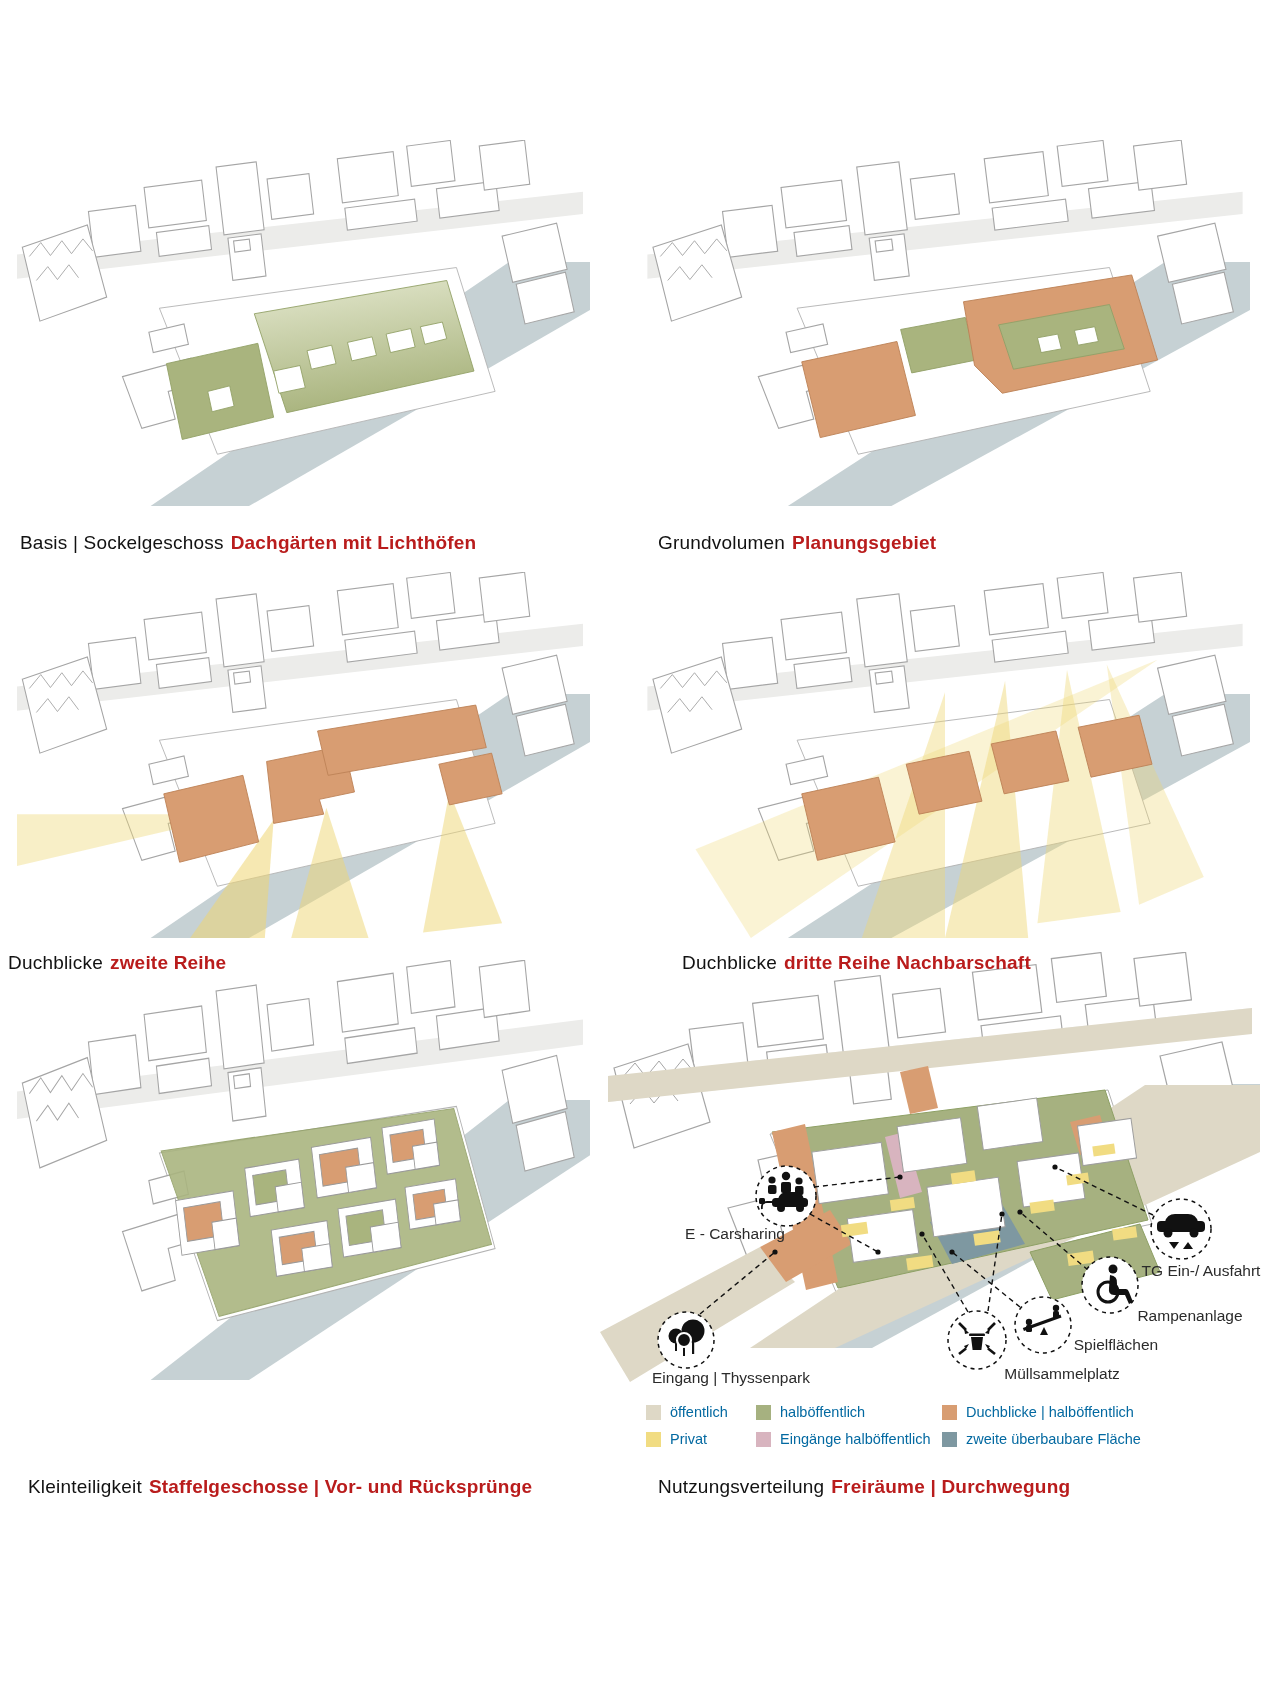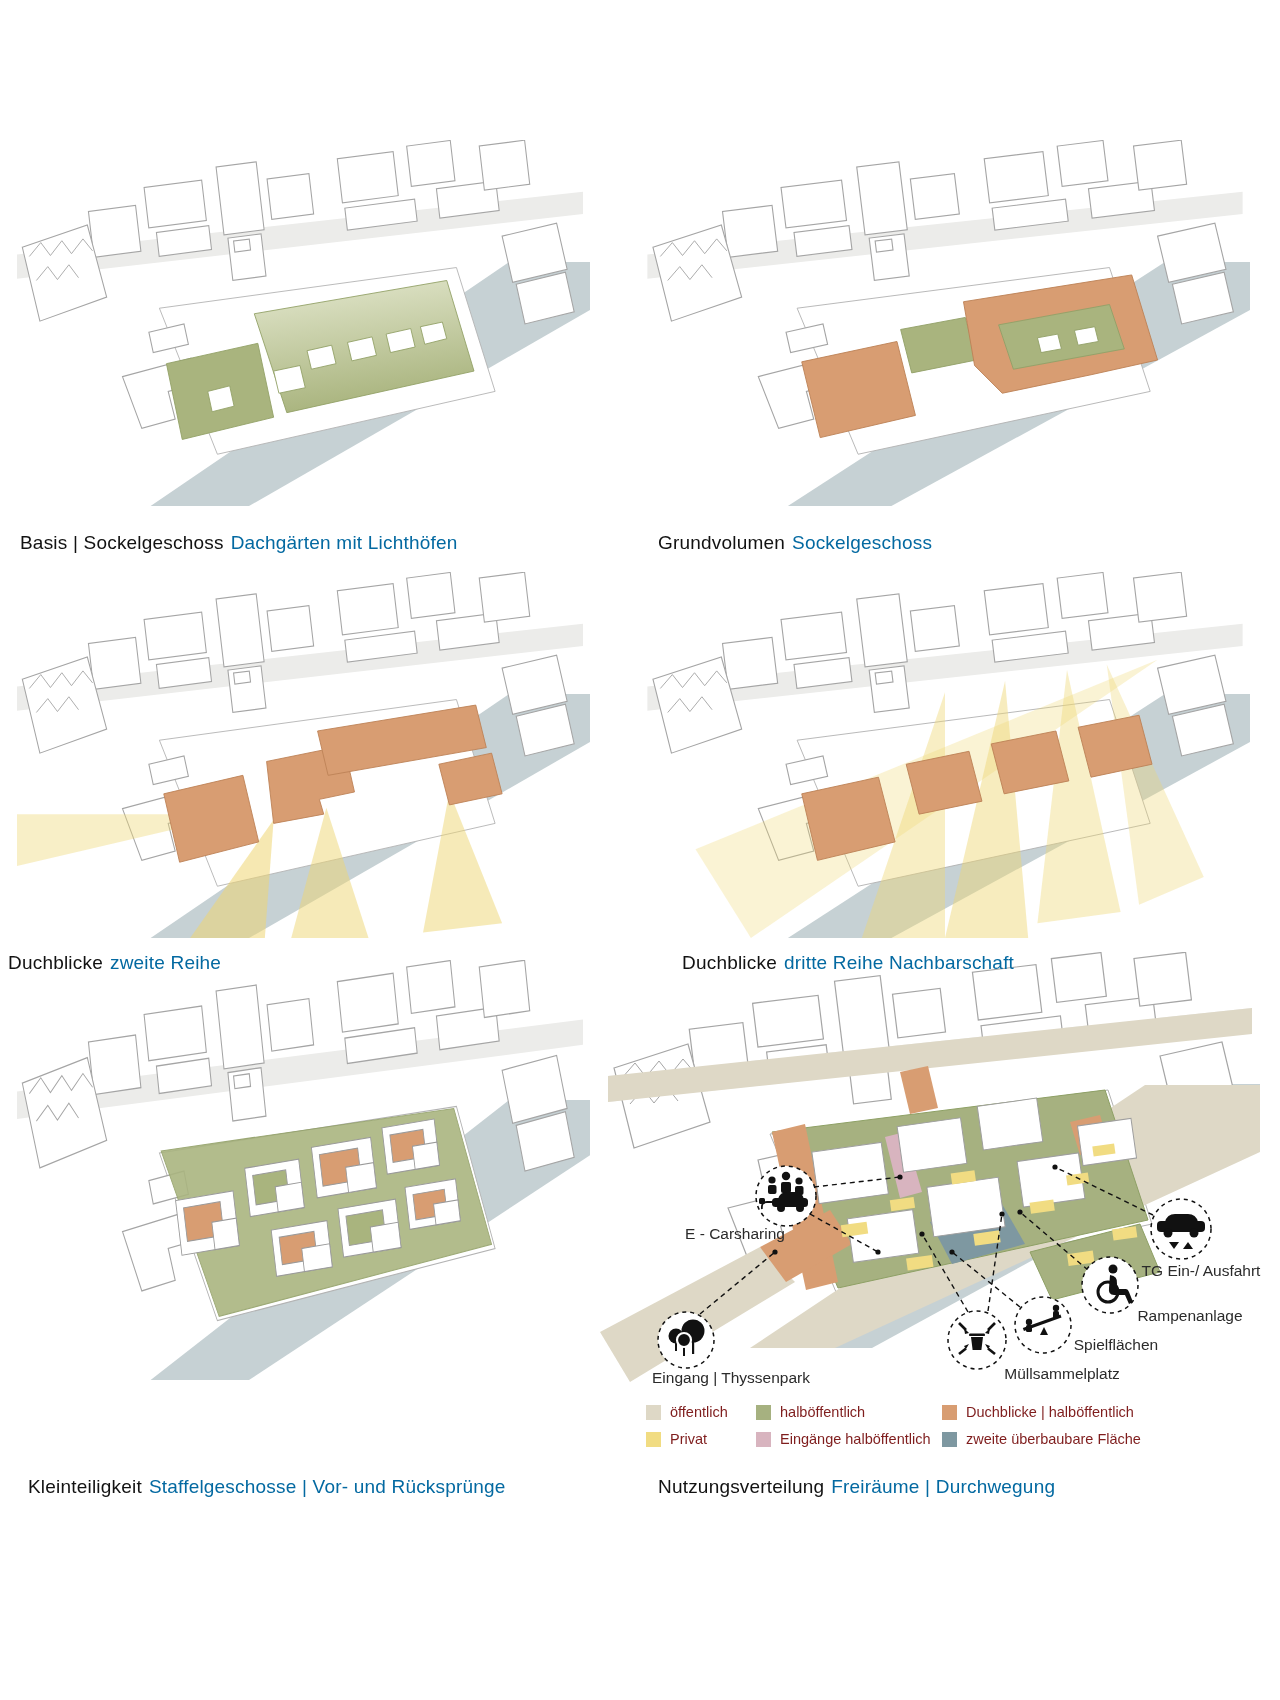--- a/index.html
+++ b/index.html
@@ -3,27 +3,27 @@
 <meta charset="utf-8">
 <style>
   html,body{margin:0;padding:0;}
   body{
     width:1280px;height:1700px;position:relative;background:#ffffff;
     font-family:"Liberation Sans", sans-serif;color:#111;overflow:hidden;
   }
   .panel-svg{position:absolute;display:block;}
   .cap{position:absolute;font-size:19px;line-height:23px;color:#121212;letter-spacing:.2px;white-space:nowrap;}
   .cap b{font-weight:400;}
-  .cap .rest{margin-left:7px;font-weight:400;color:#0369a1;}
+  .cap .rest{margin-left:7px;font-weight:700;color:#b91c1c;}
   
   .legend{position:absolute;left:646px;top:1404px;width:560px;
     display:grid;grid-template-columns:110px 186px 240px;row-gap:11px;column-gap:0;}
   .legend .item{display:flex;align-items:center;height:16px;}
   .legend .sw{width:15px;height:15px;flex:0 0 15px;margin-right:9px;}
-  .legend .lbl{font-size:14.5px;color:#7f1d1d;white-space:nowrap;}
+  .legend .lbl{font-size:14.5px;color:#0369a1;white-space:nowrap;}
   
   .ctx{fill:#fff;stroke:#a5a5a5;stroke-width:1.2;}
   text.ann{font-size:15.5px;fill:#2b2b2b;}
 </style>
 </head>
 <body>
 
 <svg width="0" height="0" style="position:absolute" aria-hidden="true">
   <defs>
     <linearGradient id="gg" x1="0" y1="0" x2="0.25" y2="1">
@@ -310,21 +310,21 @@
   <text class="ann" x="601" y="324" text-anchor="middle">TG Ein-/ Ausfahrt</text>
   <text class="ann" x="590" y="369" text-anchor="middle">Rampenanlage</text>
   <text class="ann" x="516" y="398" text-anchor="middle">Spielflächen</text>
   <text class="ann" x="462" y="427" text-anchor="middle">Müllsammelplatz</text>
 </svg>
 
 <div class="cap" style="left:20px;top:531px">
   <b>Basis | Sockelgeschoss</b><span class="rest">Dachgärten mit Lichthöfen</span>
 </div>
 <div class="cap" style="left:658px;top:531px">
-  <b>Grundvolumen</b><span class="rest">Sockelgeschoss</span>
+  <b>Grundvolumen</b><span class="rest">Planungsgebiet</span>
 </div>
 <div class="cap" style="left:8px;top:951px">
   <b>Duchblicke</b><span class="rest">zweite Reihe</span>
 </div>
 <div class="cap" style="left:682px;top:951px">
   <b>Duchblicke</b><span class="rest">dritte Reihe Nachbarschaft</span>
 </div>
 <div class="cap" style="left:28px;top:1475px">
   <b>Kleinteiligkeit</b><span class="rest">Staffelgeschosse | Vor- und Rücksprünge</span>
 </div>

